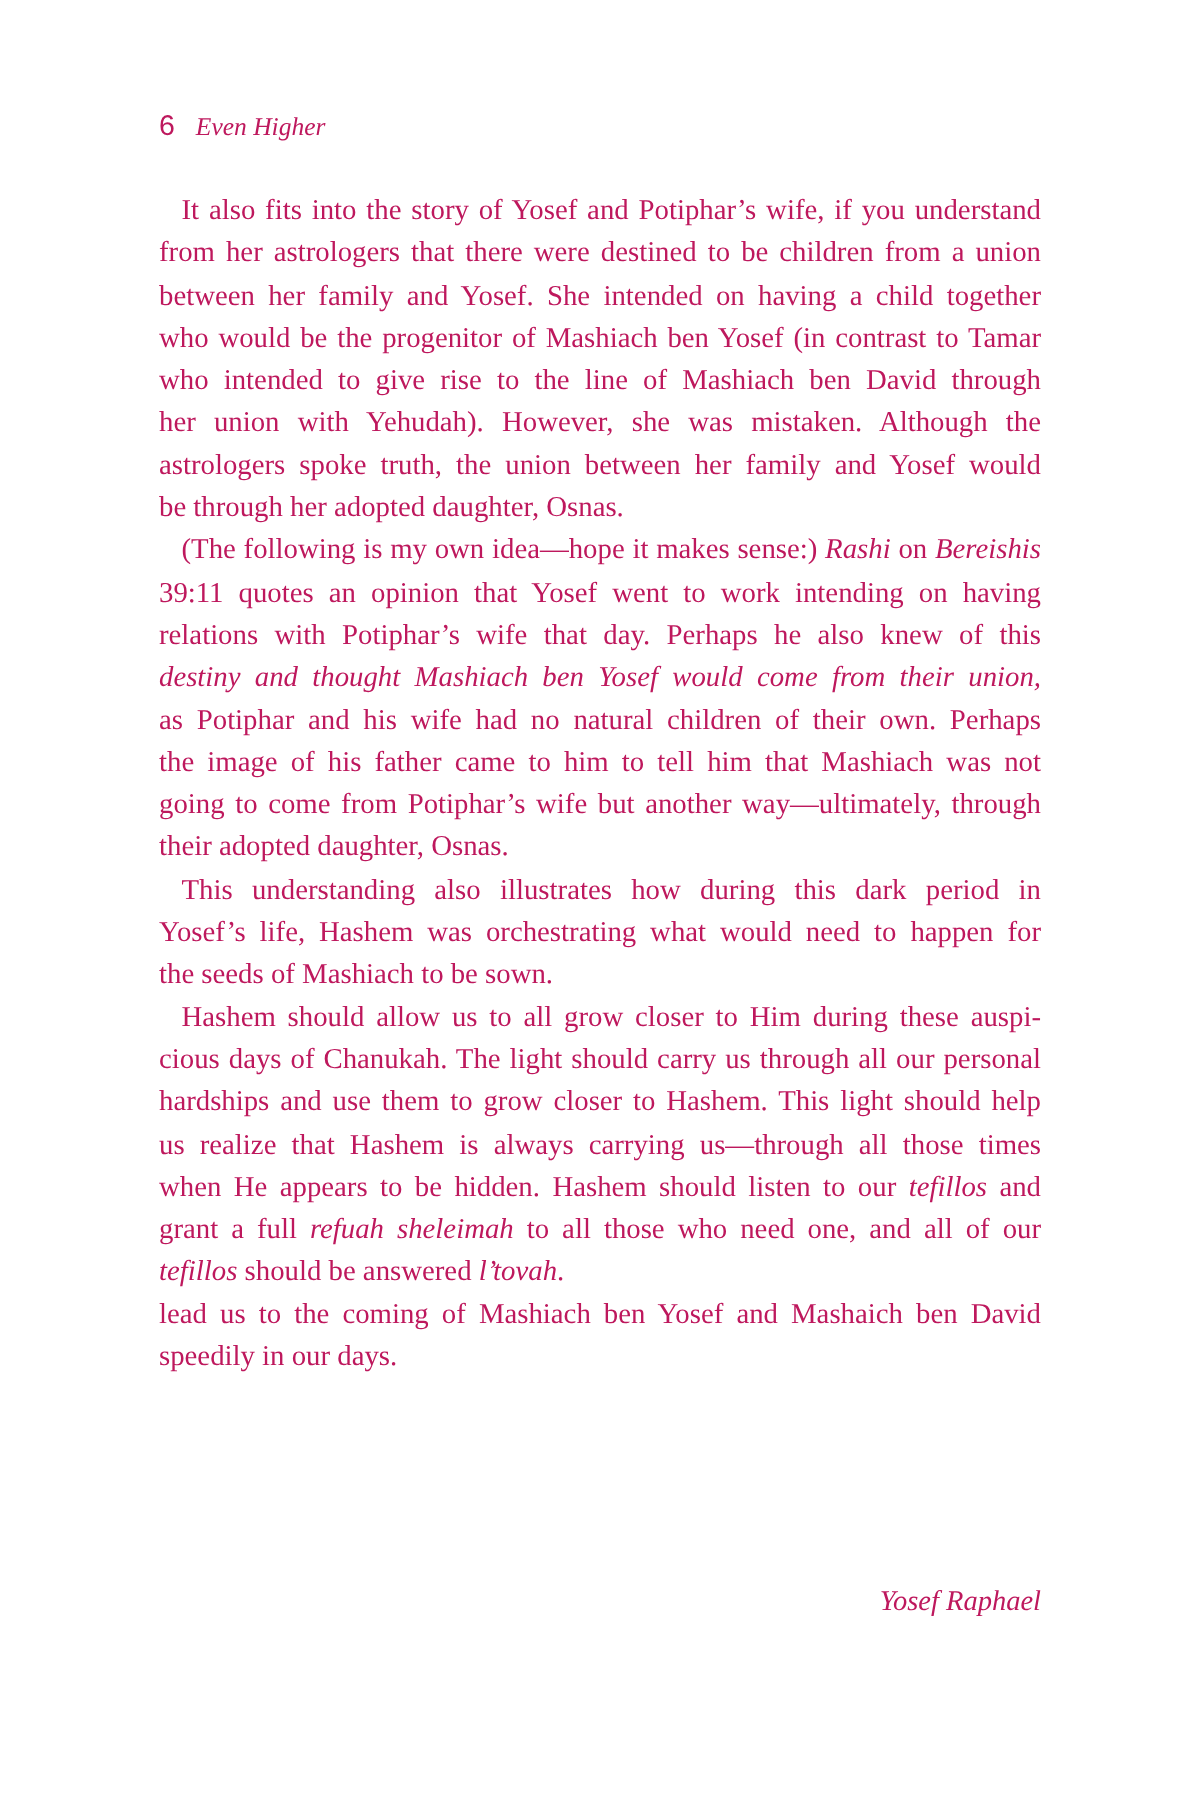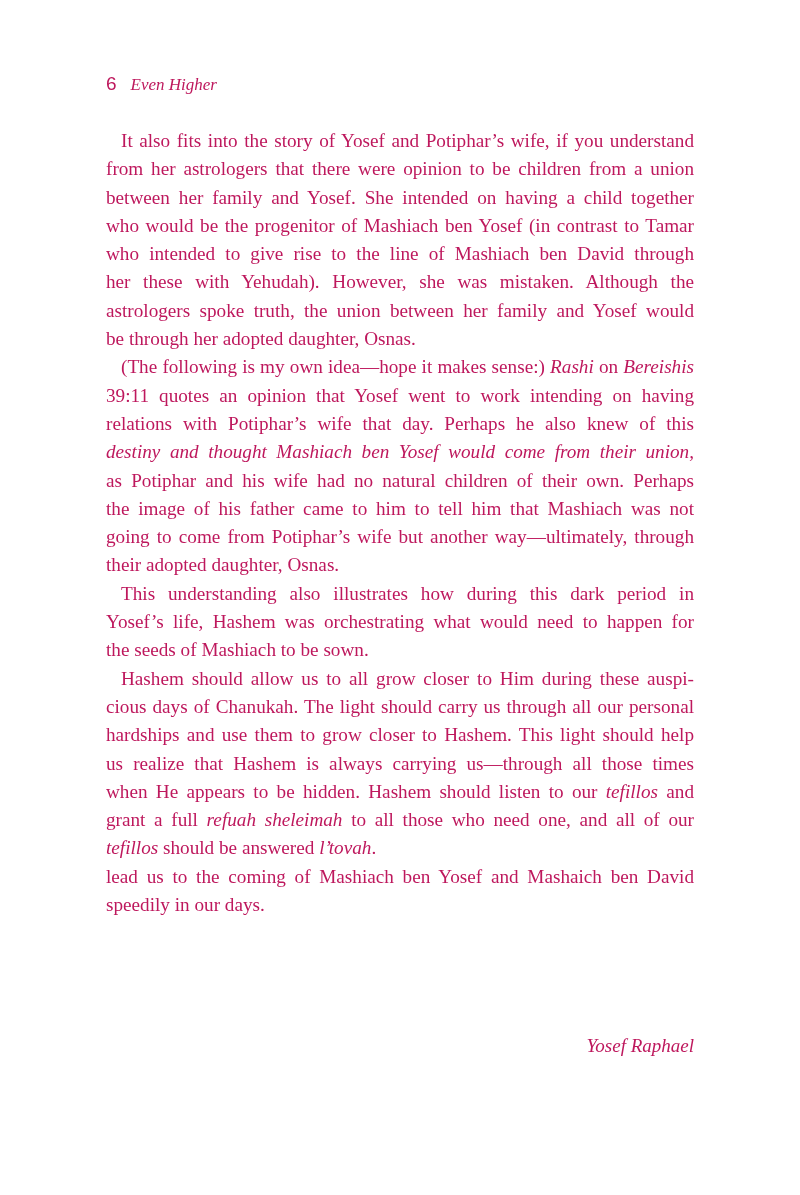--- a/index.html
+++ b/index.html
@@ -21,40 +21,40 @@
   }
   .line {
     display: block; height: 28.3px; white-space: nowrap;
     text-align: justify; text-align-last: justify;
   }
   .line.last { text-align-last: left; }
   .line.indent { padding-left: 15px; }
   .line span { white-space: pre; }
   .i { font-style: italic; }
   .signature {
-    position: absolute; right: 106px; top: 1032px;
+    position: absolute; right: 106px; top: 1054px;
     font-style: italic; font-size: 19px; line-height: 28px;
   }
 </style>
 </head>
 <body>
 
 <div class="page">
   <div class="running-head">
     <span class="folio">6</span><span class="book-title">Even Higher</span>
   </div>
 
   <div class="body-text" id="body-text">
       <div>
         <div class="line indent"><span style="word-spacing: 0px;">It also fits into the story of Yosef and Potiphar’s wife, if you understand</span></div>
-        <div class="line"><span style="word-spacing: 0px;">from her astrologers that there were opinion to be children from a union</span></div>
+        <div class="line"><span style="word-spacing: 0px;">from her astrologers that there were destined to be children from a union</span></div>
         <div class="line"><span style="word-spacing: 0px;">between her family and Yosef. She intended on having a child together</span></div>
         <div class="line"><span style="word-spacing: 0px;">who would be the progenitor of Mashiach ben Yosef (in contrast to Tamar</span></div>
         <div class="line"><span style="word-spacing: 0px;">who intended to give rise to the line of Mashiach ben David through</span></div>
-        <div class="line"><span style="word-spacing: 0px;">her these with Yehudah). However, she was mistaken. Although the</span></div>
+        <div class="line"><span style="word-spacing: 0px;">her union with Yehudah). However, she was mistaken. Although the</span></div>
         <div class="line"><span style="word-spacing: 0px;">astrologers spoke truth, the union between her family and Yosef would</span></div>
         <div class="line last"><span>be through her adopted daughter, Osnas.</span></div>
       </div>
       <div>
         <div class="line indent"><span style="word-spacing: 0px;">(The following is my own idea—hope it makes sense:) </span><span class="i" style="word-spacing: 0px;">Rashi</span><span style="word-spacing: 0px;"> on </span><span class="i" style="word-spacing: 0px;">Bereishis</span></div>
         <div class="line"><span style="word-spacing: 0px;">39:11 quotes an opinion that Yosef went to work intending on having</span></div>
         <div class="line"><span style="word-spacing: 0px;">relations with Potiphar’s wife that day. Perhaps he also knew of this</span></div>
         <div class="line"><span style="word-spacing: 0px; font-style: italic;">destiny and thought Mashiach ben Yosef would come from their union,</span></div>
         <div class="line"><span style="word-spacing: 0px;">as Potiphar and his wife had no natural children of their own. Perhaps</span></div>
         <div class="line"><span style="word-spacing: 0px;">the image of his father came to him to tell him that Mashiach was not</span></div>

